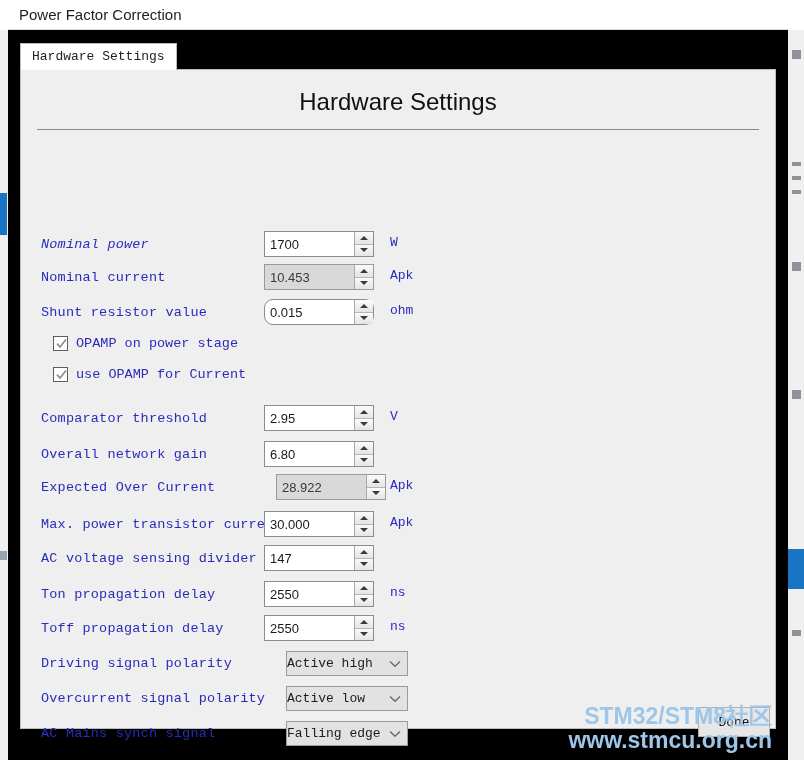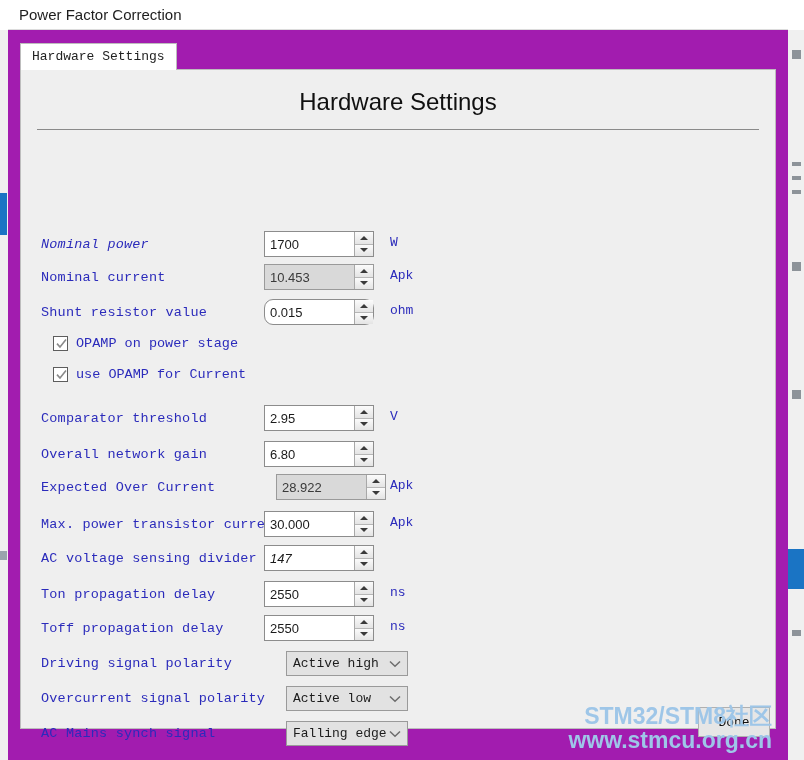--- a/index.html
+++ b/index.html
@@ -55,21 +55,21 @@
     left: 0px; top: 519px;
     width: 16px; height: 40px;
     background: #1a74c4;
   }
 
   
   #app-window {
     position: absolute;
     left: 8px; top: 0;
     width: 780px; height: 760px;
-    background: #a21caf;
+    background: #000000;
     box-sizing: border-box;
   }
   #title-bar {
     height: 30px;
     background: #ffffff;
     border-bottom: 1px solid #dcdcdc;
     display: flex;
     align-items: center;
     padding-left: 11px;
     box-sizing: border-box;
@@ -253,21 +253,20 @@
   .dropdown {
     position: absolute;
     left: 265px;
     width: 122px;
     height: 25px;
     border: 1px solid #9a9a9a;
     background: #e2e2e2;
     box-sizing: border-box;
     display: flex;
     align-items: center;
-    padding-left: 6px;
     padding-right: 6px;
     justify-content: space-between;
   }
   .dd-value {
     font-family: "Liberation Mono", monospace;
     font-size: 13px;
     color: #1c1c1c;
     white-space: nowrap;
   }
   .dd-chevron { line-height: 0; }
@@ -457,21 +456,21 @@
             </div>
             <div class="spin-btn down">
               <span class="tri-down"></span>
             </div>
           </div>
         </div>
         <div class="row-unit" style="position: absolute; left: 360px; top: 359px;">Apk</div>
         <div class="form-row" style="top: 387px;">
           <span class="row-label">AC voltage sensing divider</span>
         </div>
-        <div class="spinner" style="top: 389px; position: absolute; font-style: italic;">
+        <div class="spinner" style="top: 389px; position: absolute;">
           <div class="spin-value">147</div>
           <div class="spin-buttons">
             <div class="spin-btn up">
               <span class="tri-up"></span>
             </div>
             <div class="spin-btn down">
               <span class="tri-down"></span>
             </div>
           </div>
         </div>

